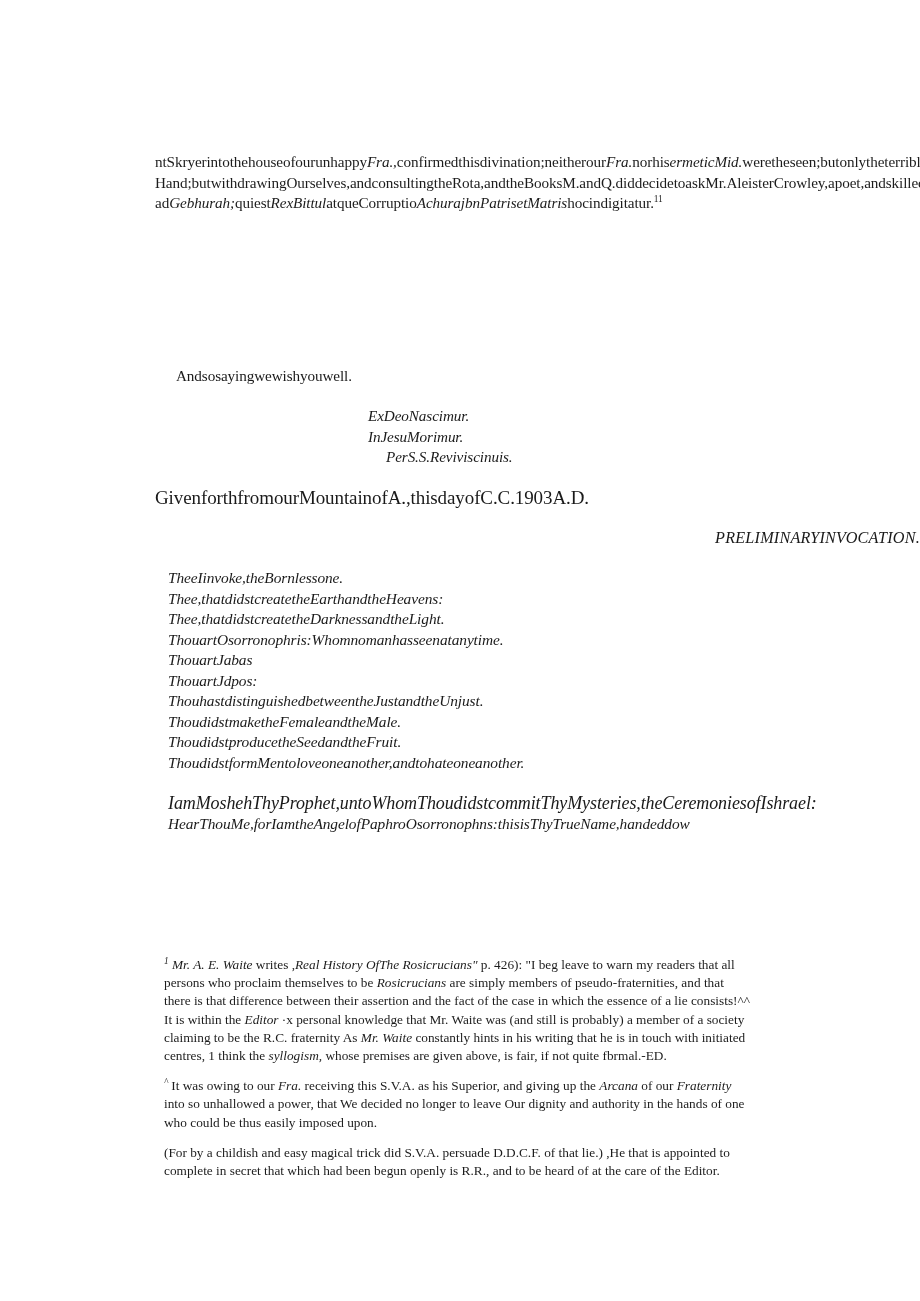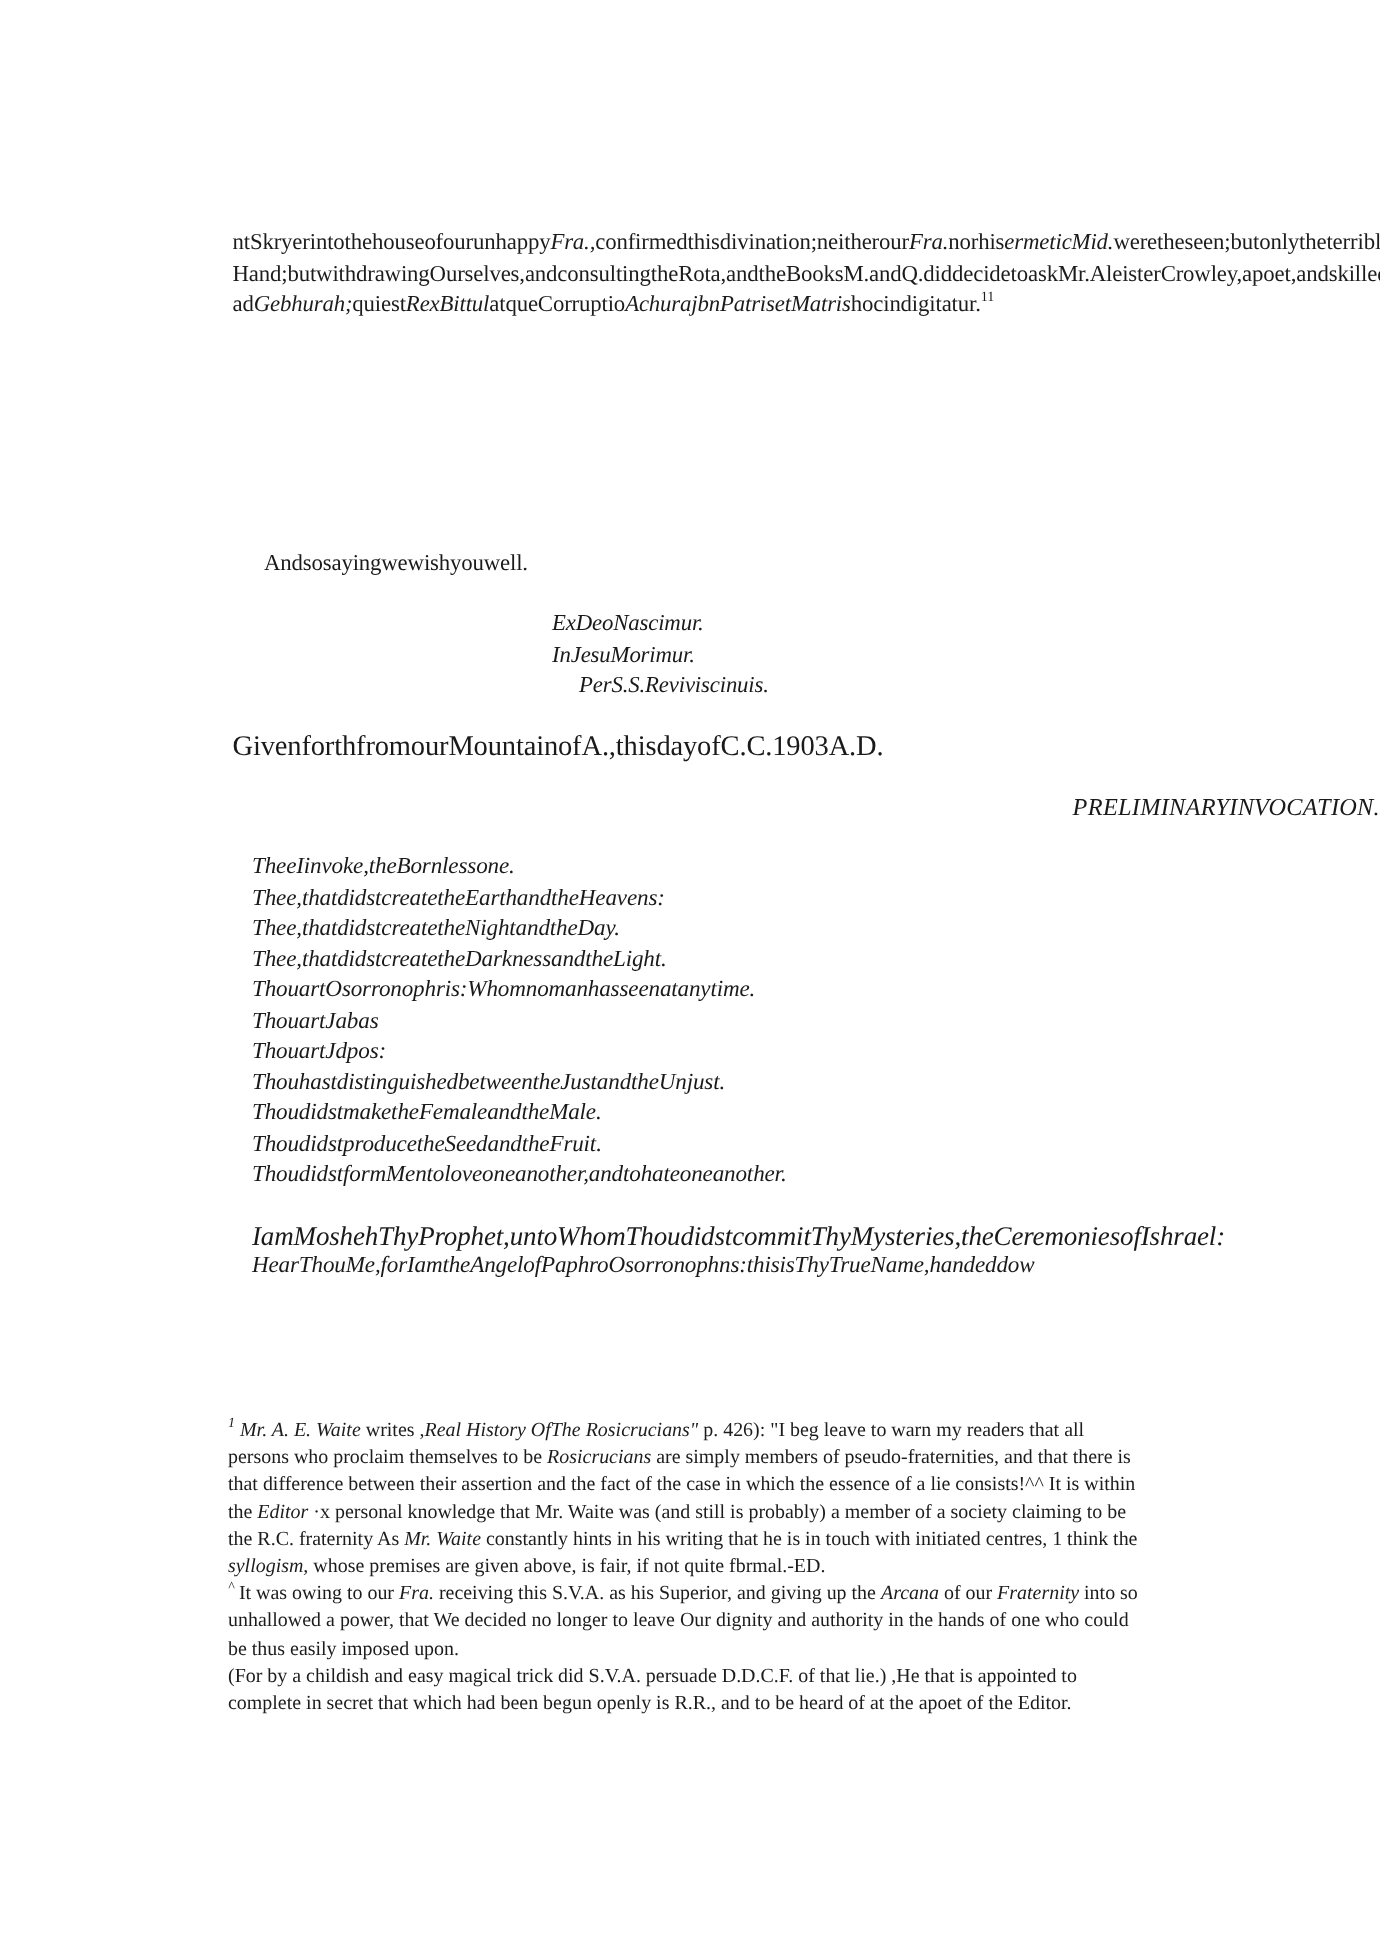--- a/index.html
+++ b/index.html
@@ -109,21 +109,21 @@
   .footnotes {
     position: absolute;
     left: 152px;
     top: 944px;
     width: 612px;
     font-size: 13.3px;
     line-height: 18.2px;
     color: #1c1c1c;
   }
   .fn {
-    margin: 0;
+    margin: 12px;
     text-align: left;
   }
   .fn i, .fn .ital { font-style: italic; }
   .fn sup {
     font-size: 0.7em;
     vertical-align: super;
     line-height: 0;
     font-style: italic;
   }
   .fn-marker { font-style: italic; }
@@ -146,36 +146,35 @@
     </div>
 
   <div class="given">GivenforthfromourMountainofA.,thisdayofC.C.1903A.D.</div>
 
   <div class="section-heading">PRELIMINARYINVOCATION.</div>
 
   <div class="verse-block">
     <div id="verse-group-one">
         <div class="verse-line">TheeIinvoke,theBornlessone.</div>
         <div class="verse-line">Thee,thatdidstcreatetheEarthandtheHeavens:</div>
-        <div class="verse-line">Thee,thatdidstcreatetheNightandtheDay.</div>
         <div class="verse-line">Thee,thatdidstcreatetheDarknessandtheLight.</div>
         <div class="verse-line">ThouartOsorronophris:Whomnomanhasseenatanytime.</div>
         <div class="verse-line">ThouartJabas</div>
         <div class="verse-line">ThouartJdpos:</div>
         <div class="verse-line">ThouhastdistinguishedbetweentheJustandtheUnjust.</div>
         <div class="verse-line">ThoudidstmaketheFemaleandtheMale.</div>
         <div class="verse-line">ThoudidstproducetheSeedandtheFruit.</div>
         <div class="verse-line">ThoudidstformMentoloveoneanother,andtohateoneanother.</div>
       </div>
     <div class="verse-gap"></div>
     <div class="verse-wrap">IamMoshehThyProphet,untoWhomThoudidstcommitThyMysteries,theCeremoniesofIshrael:</div>
     <div id="verse-group-two">
         <div class="verse-line">HearThouMe,forIamtheAngelofPaphroOsorronophns:thisisThyTrueName,handeddow</div>
       </div>
   </div>
 
   <div class="footnotes" id="footnote-block">
       <p class="fn"><sup class="fn-marker">1</sup> <i>Mr. A. E. Waite</i><span> writes ,</span><i>Real History OfThe Rosicrucians"</i><span> p. 426): "I beg leave to warn my readers that all persons who proclaim themselves to be </span><i>Rosicrucians</i><span> are simply members of pseudo-fraternities, and that there is that difference between their assertion and the fact of the case in which the essence of a lie consists!^^ It is within the </span><i>Editor</i><span> ·x personal knowledge that Mr. Waite was (and still is probably) a member of a society claiming to be the R.C. fraternity As </span><i>Mr. Waite</i><span> constantly hints in his writing that he is in touch with initiated centres, 1 think the </span><i>syllogism,</i><span> whose premises are given above, is fair, if not quite fbrmal.-ED.</span></p>
       <p class="fn"><sup class="fn-marker">^</sup> <span> It was owing to our </span><i>Fra.</i><span> receiving this S.V.A. as his Superior, and giving up the </span><i>Arcana</i><span> of our </span><i>Fraternity</i><span> into so unhallowed a power, that We decided no longer to leave Our dignity and authority in the hands of one who could be thus easily imposed upon.</span></p>
-      <p class="fn"><span>(For by a childish and easy magical trick did S.V.A. persuade D.D.C.F. of that lie.) ,He that is appointed to complete in secret that which had been begun openly is R.R., and to be heard of at the apoet of the Editor.</span></p>
+      <p class="fn"><span>(For by a childish and easy magical trick did S.V.A. persuade D.D.C.F. of that lie.) ,He that is appointed to complete in secret that which had been begun openly is R.R., and to be heard of at the care of the Editor.</span></p>
     </div>
 
 </div>
 
 </body></html>

